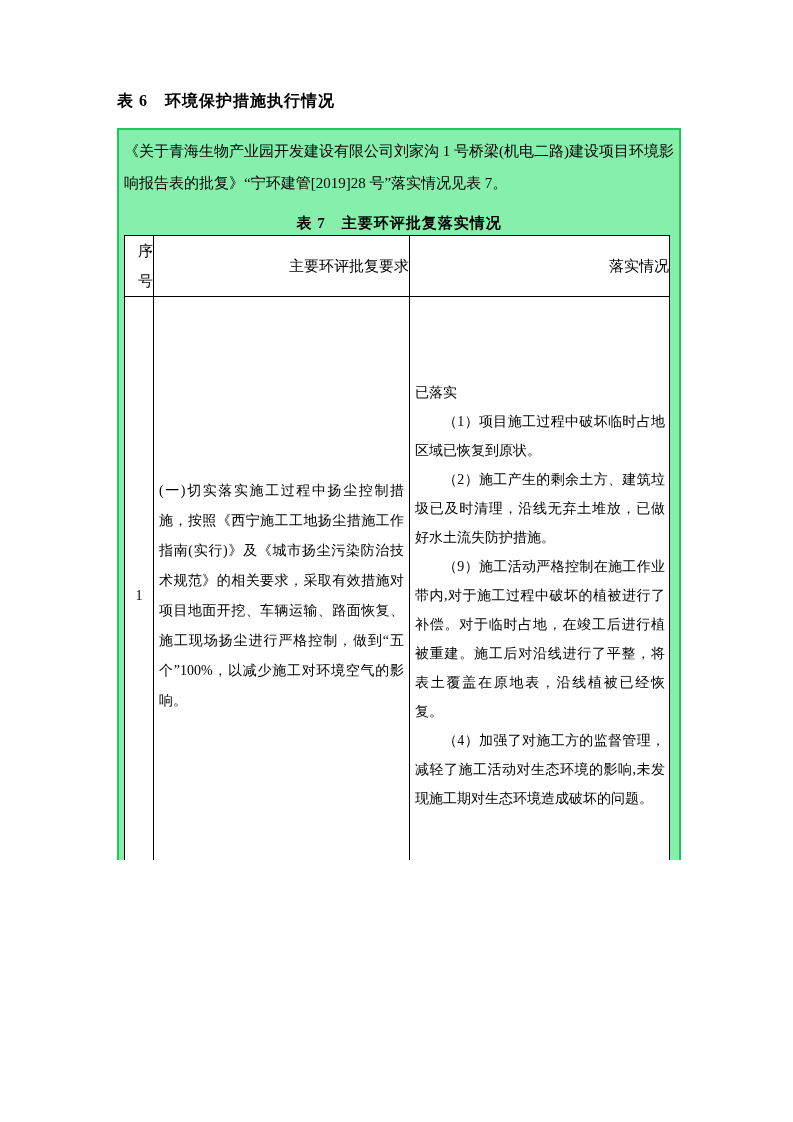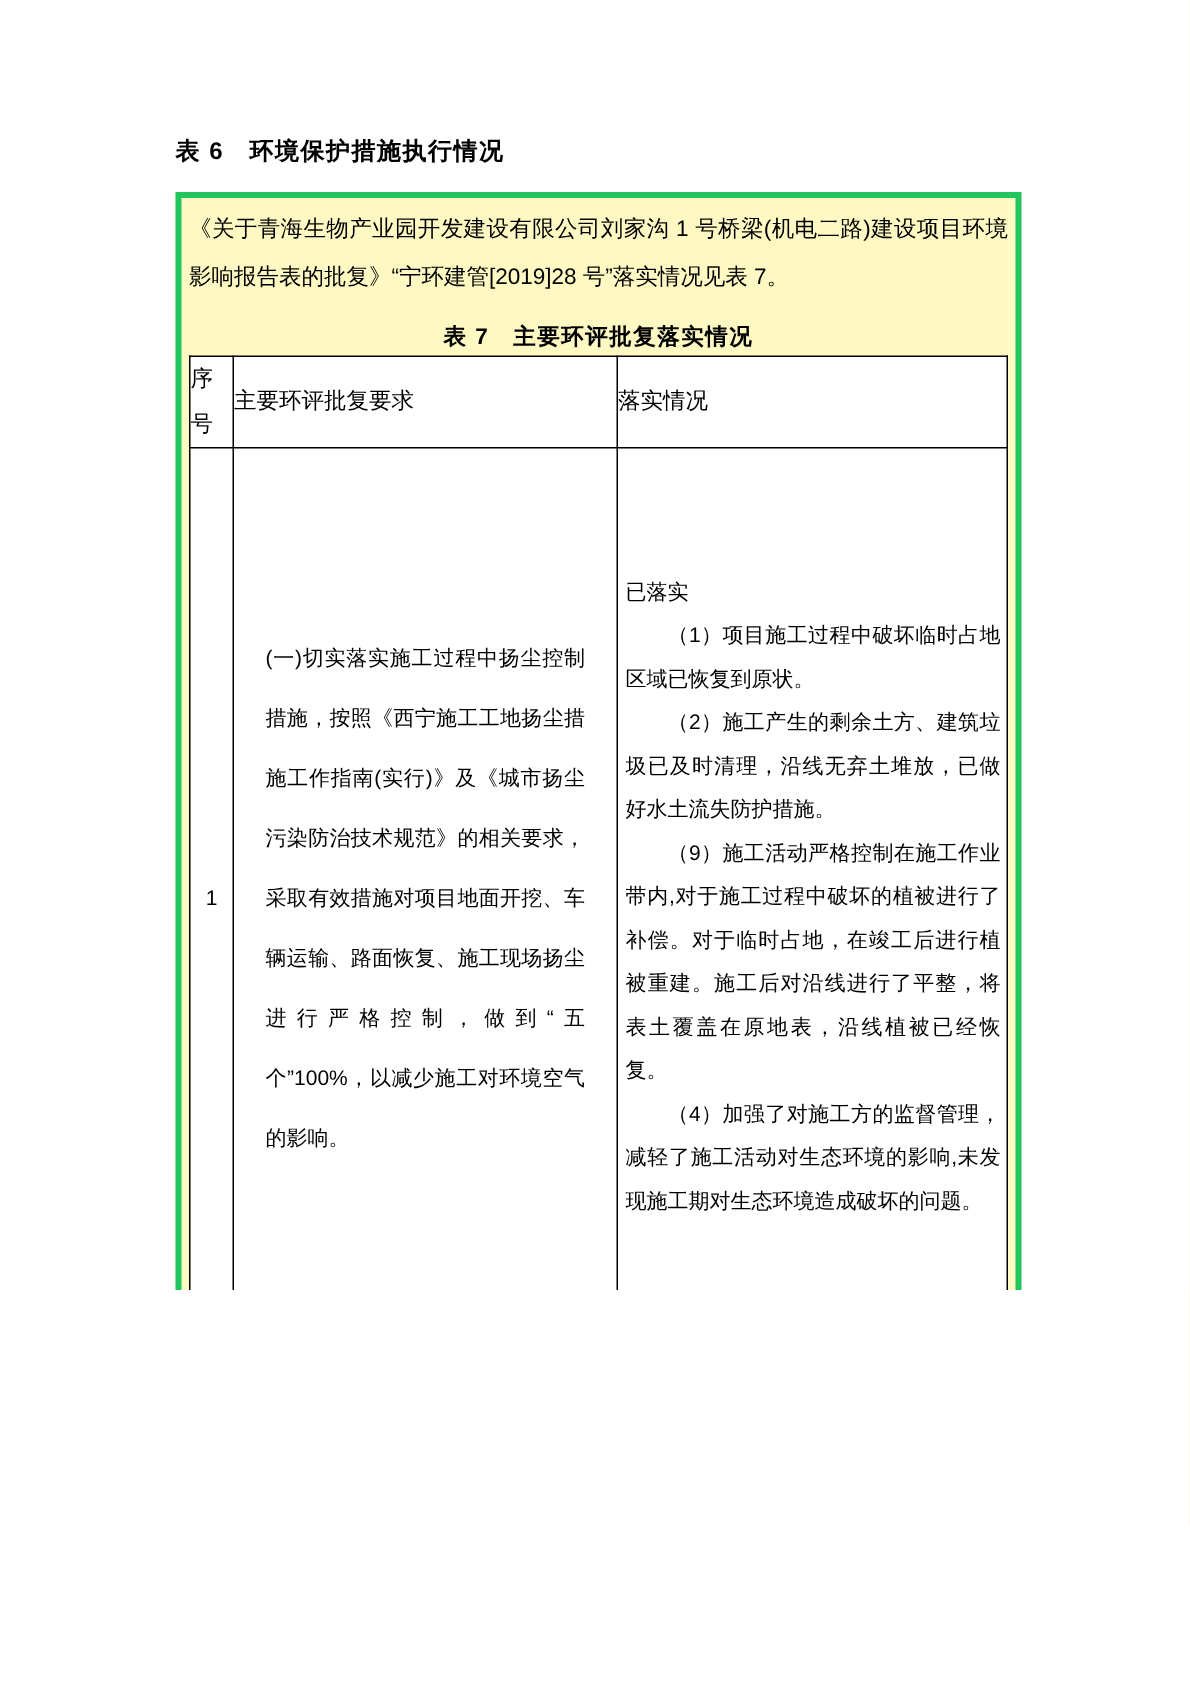--- a/index.html
+++ b/index.html
@@ -3,40 +3,40 @@
 <meta charset="utf-8">
 <style>
   * { box-sizing: border-box; }
   html, body { margin: 0; padding: 0; background: #ffffff; }
   .page {
     position: relative;
     width: 793px;
     height: 860px;
     background: #ffffff;
     color: #000000;
-    font-family: Liberation Sans, sans-serif;
+    font-family: Liberation Serif, serif;
     overflow: hidden;
   }
   .doc-title {
     position: absolute;
     left: 117px;
     top: 91px;
     font-size: 16px;
     font-weight: bold;
     letter-spacing: 1px;
     white-space: nowrap;
   }
   .outer-box {
     position: absolute;
     left: 117px;
     top: 128px;
     width: 564px;
     height: 874px;
-    border: 4px solid #22c55e;
-    background: #fef9c3;
+    border: 2px solid #22c55e;
+    background: #86efac;
   }
   .intro {
     margin: 5px 5px 0 5px;
     font-size: 15px;
     line-height: 32px;
     text-align: justify;
     text-justify: inter-character;
     text-align-last: left;
   }
   .table7-title {
@@ -62,32 +62,32 @@
     font-weight: normal;
     vertical-align: middle;
   }
   col.c-no  { width: 29px; }
   col.c-req { width: 256px; }
   col.c-imp { width: 260px; }
   thead tr { height: 60px; }
   thead th {
     font-size: 15px;
     line-height: 30px;
-    text-align: left;
+    text-align: right;
   }
   tbody tr { height: 598px; }
   td.no-cell {
     text-align: center;
     font-size: 14px;
   }
   td.req-cell p {
-    margin: 16px;
+    margin: 0;
     padding: 0 5px;
     font-size: 14px;
-    line-height: 40px;
+    line-height: 30px;
     text-align: justify;
     text-justify: inter-character;
     text-align-last: left;
   }
   td.imp-cell p {
     margin: 0;
     padding: 0 4px 0 5px;
     font-size: 14px;
     line-height: 29px;
     text-align: justify;

